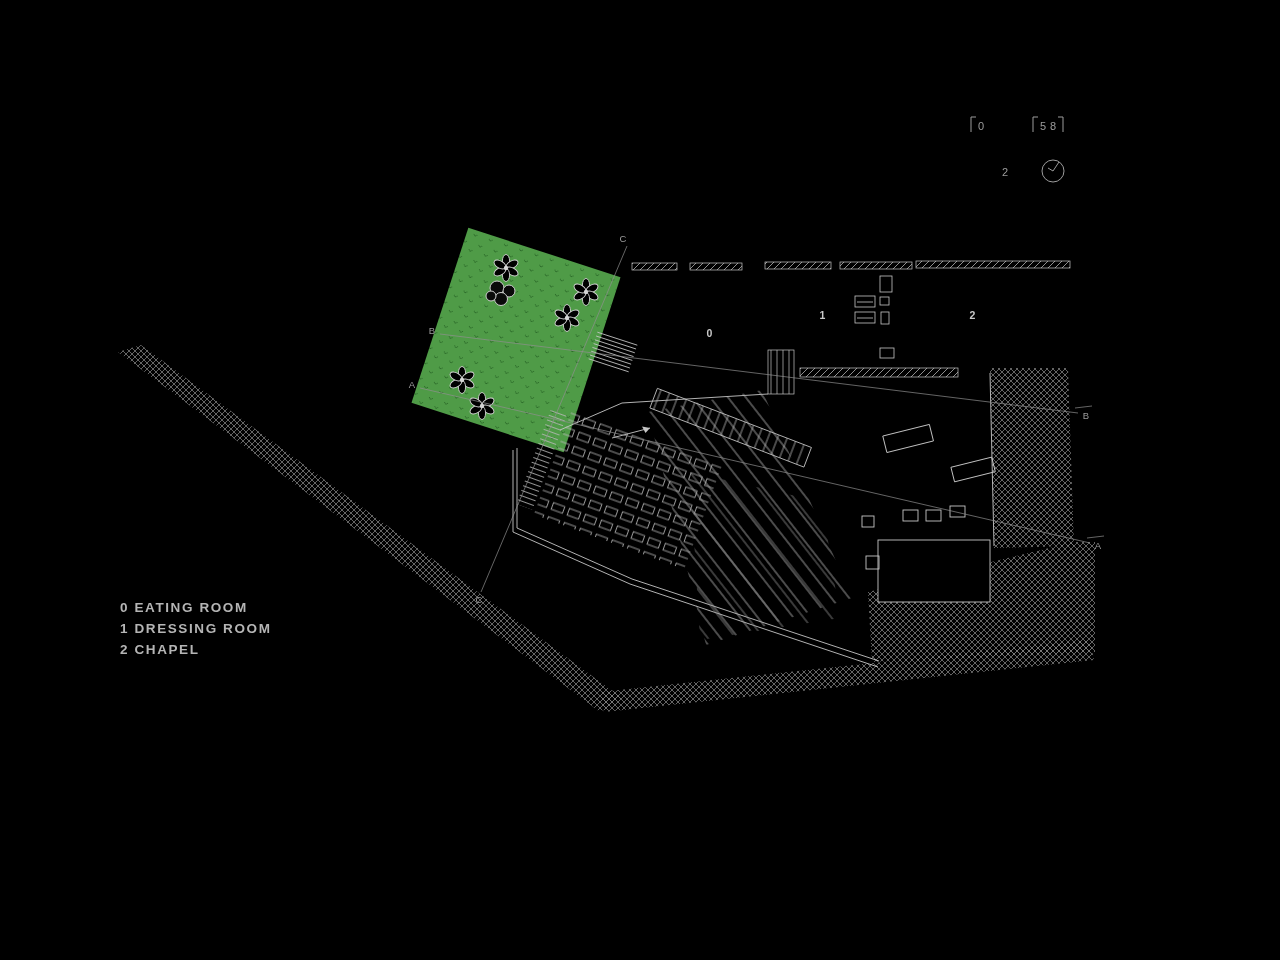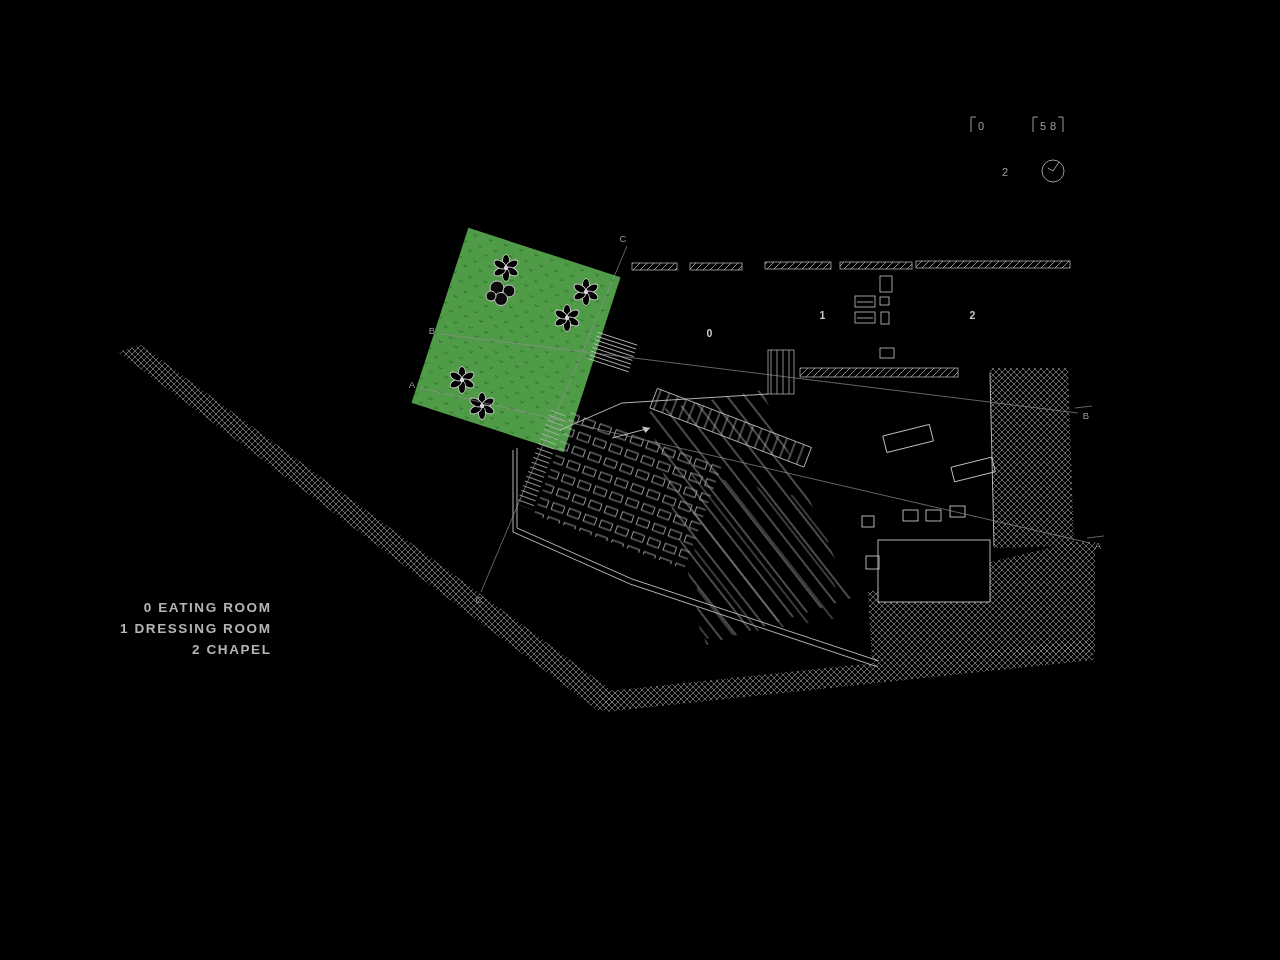--- a/index.html
+++ b/index.html
@@ -3,21 +3,21 @@
 <meta charset="utf-8">
 <style>
   html,body{margin:0;padding:0;background:#000;}
   .stage{position:relative;width:1280px;height:960px;background:#000;overflow:hidden;
          font-family:"Liberation Sans",sans-serif;}
   .plan-svg{position:absolute;left:0;top:0;}
   svg text{font-family:"Liberation Sans",sans-serif;}
   .legend{position:absolute;left:120px;top:597px;color:#b5b5b5;
           font-size:13.5px;font-weight:bold;letter-spacing:1.6px;line-height:21px;
           text-transform:uppercase;}
-  .legend .legend-item{white-space:pre;text-align:right;}
+  .legend .legend-item{white-space:pre;}
   .room-num{fill:#c9c9c9;font-size:10.5px;font-weight:bold;letter-spacing:1px;}
   .section-letter{fill:#9c9c9c;font-size:9.5px;}
   .scale-num{fill:#9c9c9c;font-size:11px;}
 </style>
 </head>
 <body>
 
 <div class="stage">
 
   <svg class="plan-svg" width="1280" height="960" viewBox="0 0 1280 960">

